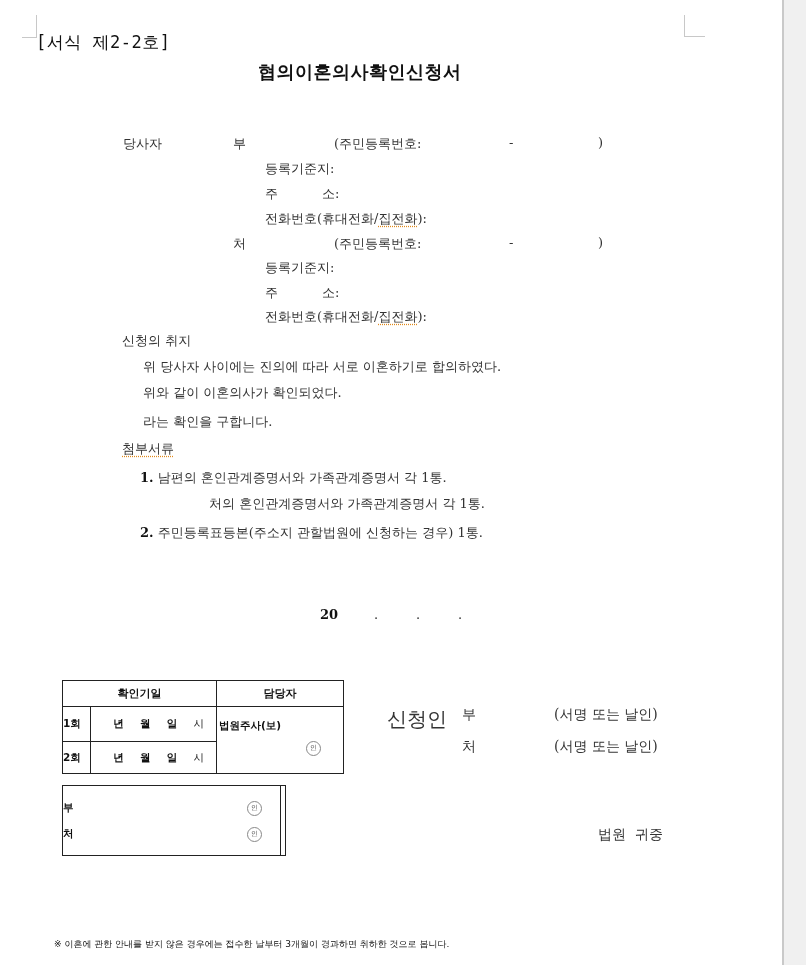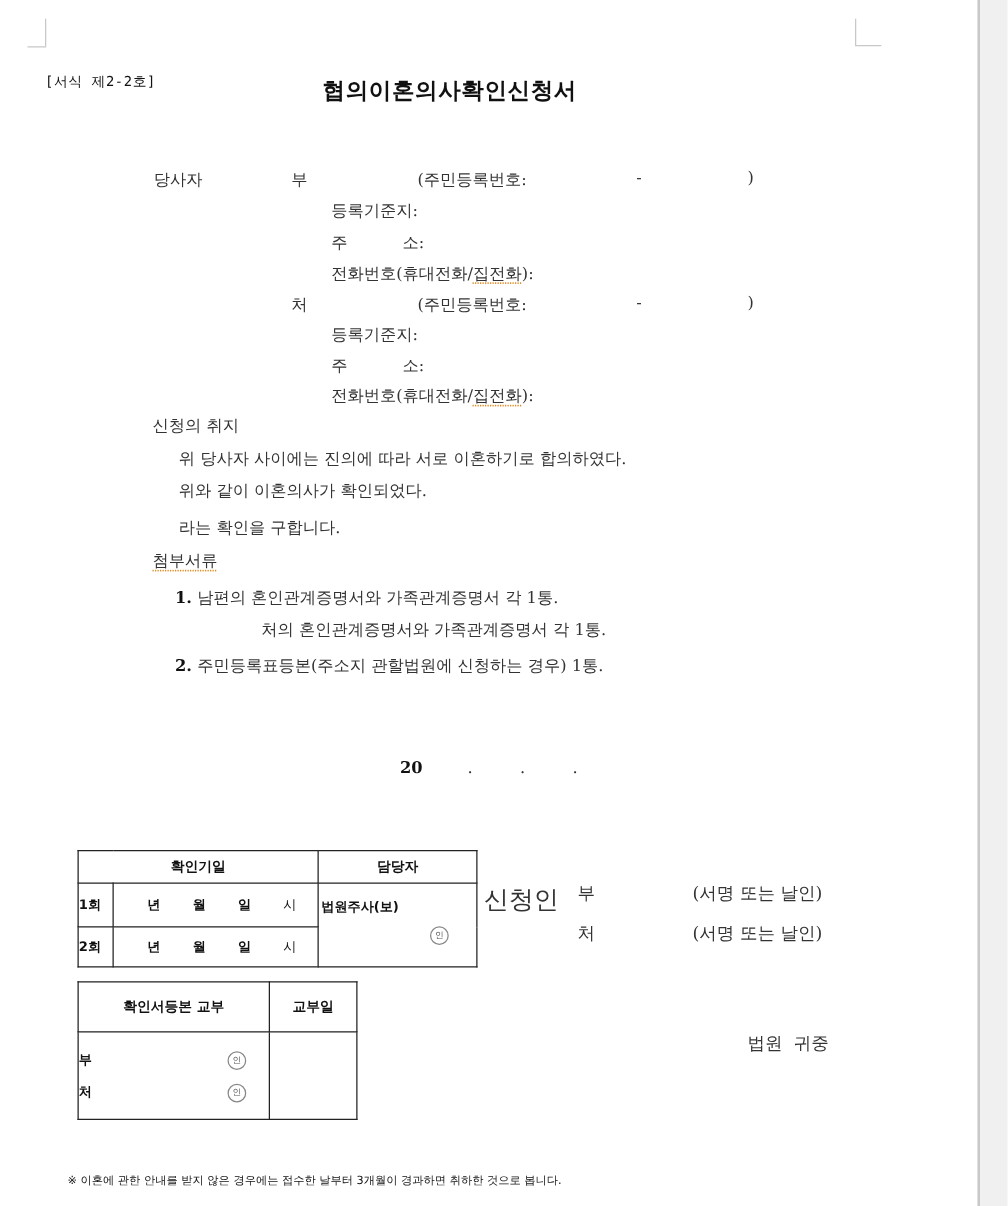--- a/index.html
+++ b/index.html
@@ -6,21 +6,21 @@
   body {
     width:806px; height:965px; position:relative; overflow:hidden;
     background:#ffffff;
     font-family:"DejaVu Serif", "Liberation Serif", serif;
     color:#222;
   }
   .page { position:absolute; left:0; top:0; width:782px; height:965px; background:#fff; }
   .gutter { position:absolute; left:782px; top:0; width:24px; height:965px; background:#f0f0f0; border-left:2px solid #c9c9c9; box-sizing:border-box; }
   .crop { position:absolute; background:#c8c8c8; }
   .abs { position:absolute; white-space:nowrap; }
-  .form-no { font-family:"DejaVu Sans Mono", monospace; font-size:11px; color:#111; letter-spacing:0.5px;margin-top:27px; }
+  .form-no { font-family:"DejaVu Sans Mono", monospace; font-size:17px; color:#111; letter-spacing:0.5px; }
   .title { font-family:"DejaVu Sans", sans-serif; font-weight:bold; font-size:18px; color:#111; letter-spacing:0.5px; }
   .t { font-size:13px; color:#333; }
   .sp { text-decoration:underline dotted #e08a1e; text-underline-offset:3px; }
   .num { font-weight:bold; color:#111; }
   table.tb { position:absolute; border-collapse:collapse; font-family:"DejaVu Sans", sans-serif; font-size:10.5px; color:#111; }
   table.tb td { border:1.5px solid #222; padding:0; }
   .hd { font-weight:bold; text-align:center; font-size:11px; }
   .seal { display:inline-block; width:13px; height:13px; border:1px solid #888; border-radius:50%; font-size:7px; line-height:13px; text-align:center; color:#555; }
   .foot { font-family:"DejaVu Sans", sans-serif; font-size:9px; color:#111; }
 </style>
@@ -76,21 +76,21 @@
   <div class="abs t" style="left:140px;top:524px;">
     <span class="num">2.</span>
     <span>주민등록표등본(주소지 관할법원에 신청하는 경우) 1통.</span>
   </div>
 
   <div class="abs t num" style="left:320px;top:607px;">20</div>
   <div class="abs t" style="left:374px;top:607px;">.</div>
   <div class="abs t" style="left:416px;top:607px;">.</div>
   <div class="abs t" style="left:458px;top:607px;">.</div>
 
-  <table class="tb" style="left:62px;top:680px;width:320px;">
+  <table class="tb" style="left:62px;top:680px;width:282px;">
     <tbody>
         <tr style="height:26px;">
       <td colspan="2" class="hd">확인기일</td>
       <td class="hd" style="width:126px;">담당자</td>
     </tr>
     <tr style="height:35px;">
       <td style="width:27px;font-weight:bold;">1회</td>
       <td style="font-weight:bold;">
         <div style="display:flex;justify-content:space-around;padding:0 4px 0 14px;">
           <span>년</span>
@@ -119,24 +119,20 @@
     </table>
 
   <div class="abs t" style="left:387px;top:706px;font-size:20px;">신청인</div>
   <div class="abs t" style="left:462px;top:706px;font-size:14px;">부</div>
   <div class="abs t" style="left:554px;top:706px;font-size:14px;">(서명 또는 날인)</div>
   <div class="abs t" style="left:462px;top:738px;font-size:14px;">처</div>
   <div class="abs t" style="left:554px;top:738px;font-size:14px;">(서명 또는 날인)</div>
 
   <table class="tb" style="left:62px;top:785px;width:224px;">
     <tbody>
-        <tr style="height:40px;">
-      <td class="hd" style="width:152px;">확인서등본 교부</td>
-      <td class="hd">교부일</td>
-    </tr>
     <tr style="height:70px;">
       <td style="vertical-align:top;padding-top:12px;">
         <div style="display:flex;justify-content:space-between;align-items:center;height:20px;padding-right:18px;">
           <span style="font-weight:bold;">부</span>
           <span class="seal">인</span>
         </div>
         <div style="display:flex;justify-content:space-between;align-items:center;height:20px;margin-top:6px;padding-right:18px;">
           <span style="font-weight:bold;">처</span>
           <span class="seal">인</span>
         </div>

